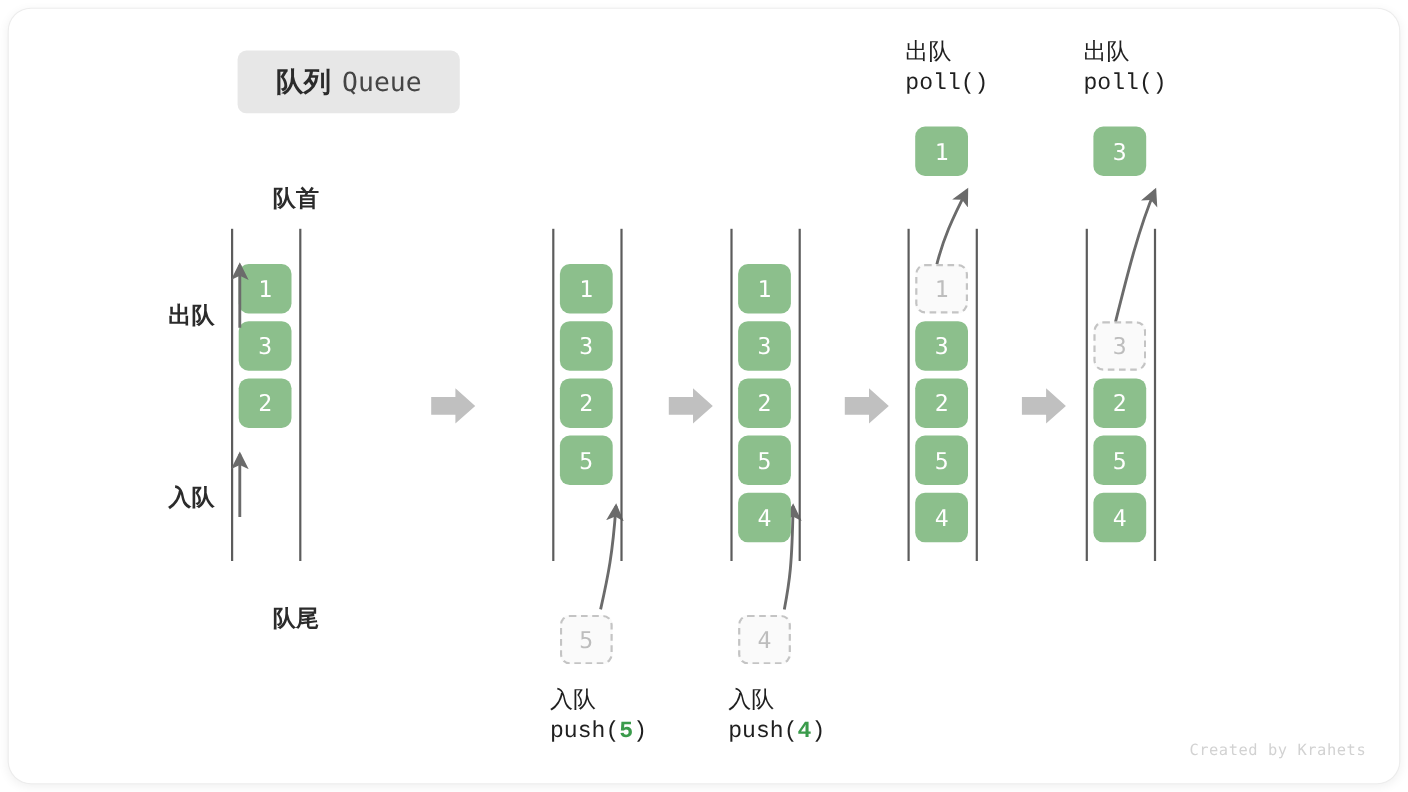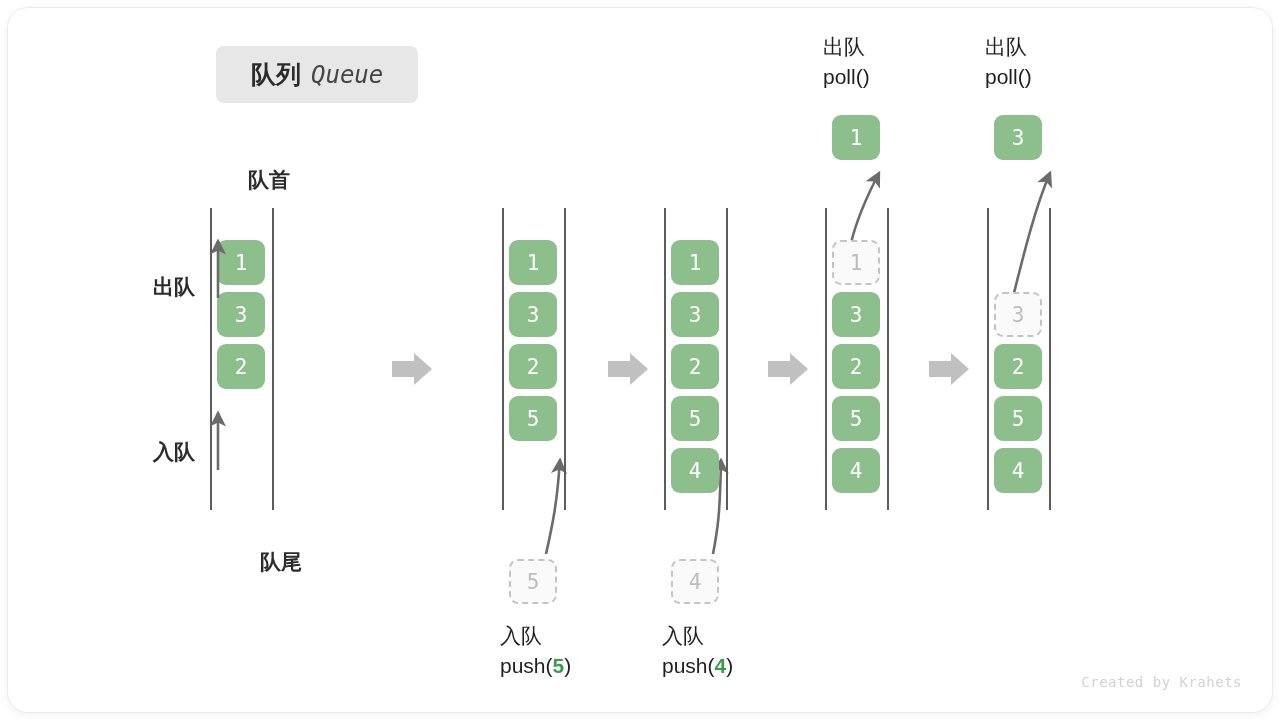--- a/index.html
+++ b/index.html
@@ -48,21 +48,20 @@
   .title-cn {
     font-size: 25px;
     font-weight: bold;
     color: #2b2b2b;
     font-family: "DejaVu Sans", "Liberation Sans", sans-serif;
   }
   .title-en {
     font-size: 24px;
     color: #454545;
     font-family: "DejaVu Sans Mono", "Liberation Mono", monospace;
-    font-style: italic;
   }
 
   
   .panel {
     position: absolute;
     top: 0;
     width: 120px;
     height: 704px;
   }
   .rail {
@@ -136,21 +135,21 @@
     font-size: 21px;
     line-height: 30px;
     color: #1f1f1f;
     white-space: nowrap;
   }
   .caption .cn {
     font-family: "DejaVu Sans", "Liberation Sans", sans-serif;
     display: block;
   }
   .caption .code {
-    font-family: Liberation Sans, sans-serif;
+    font-family: Liberation Mono, monospace;
     display: block;
   }
   .caption .num { color: #3a9b4b; font-weight: bold; }
 
   
   .head-label, .tail-label {
     position: absolute;
     font-size: 21px;
     font-weight: bold;
     color: #2b2b2b;
@@ -199,21 +198,21 @@
     </div>
 
     <div class="panel" id="panel-0" style="left: 180px;">
       <div class="rail left"></div>
       <div class="rail right"></div>
     <div class="cell solid" style="top: 232px;">1</div>
         <div class="cell solid" style="top: 284px;">3</div>
         <div class="cell solid" style="top: 336px;">2</div>
       </div>
     <div class="head-label" style="left:240px; top:158px;">队首</div>
-    <div class="tail-label" style="left:252px; top:540px;">队尾</div>
+    <div class="tail-label" style="left:240px; top:540px;">队尾</div>
     <div class="side-label" style="left:145px; top:265px;">出队</div>
     <div class="side-label" style="left:145px; top:430px;">入队</div>
 
     <svg class="overlay" viewBox="0 0 1264 704">
       <defs>
         <marker id="ah" markerWidth="7" markerHeight="7" refX="5.2" refY="3.5" orient="auto">
           <path d="M0,0.4 L6.2,3.5 L0,6.6 L1.5,3.5 Z" fill="#6b6b6b"></path>
         </marker>
       </defs>
 

